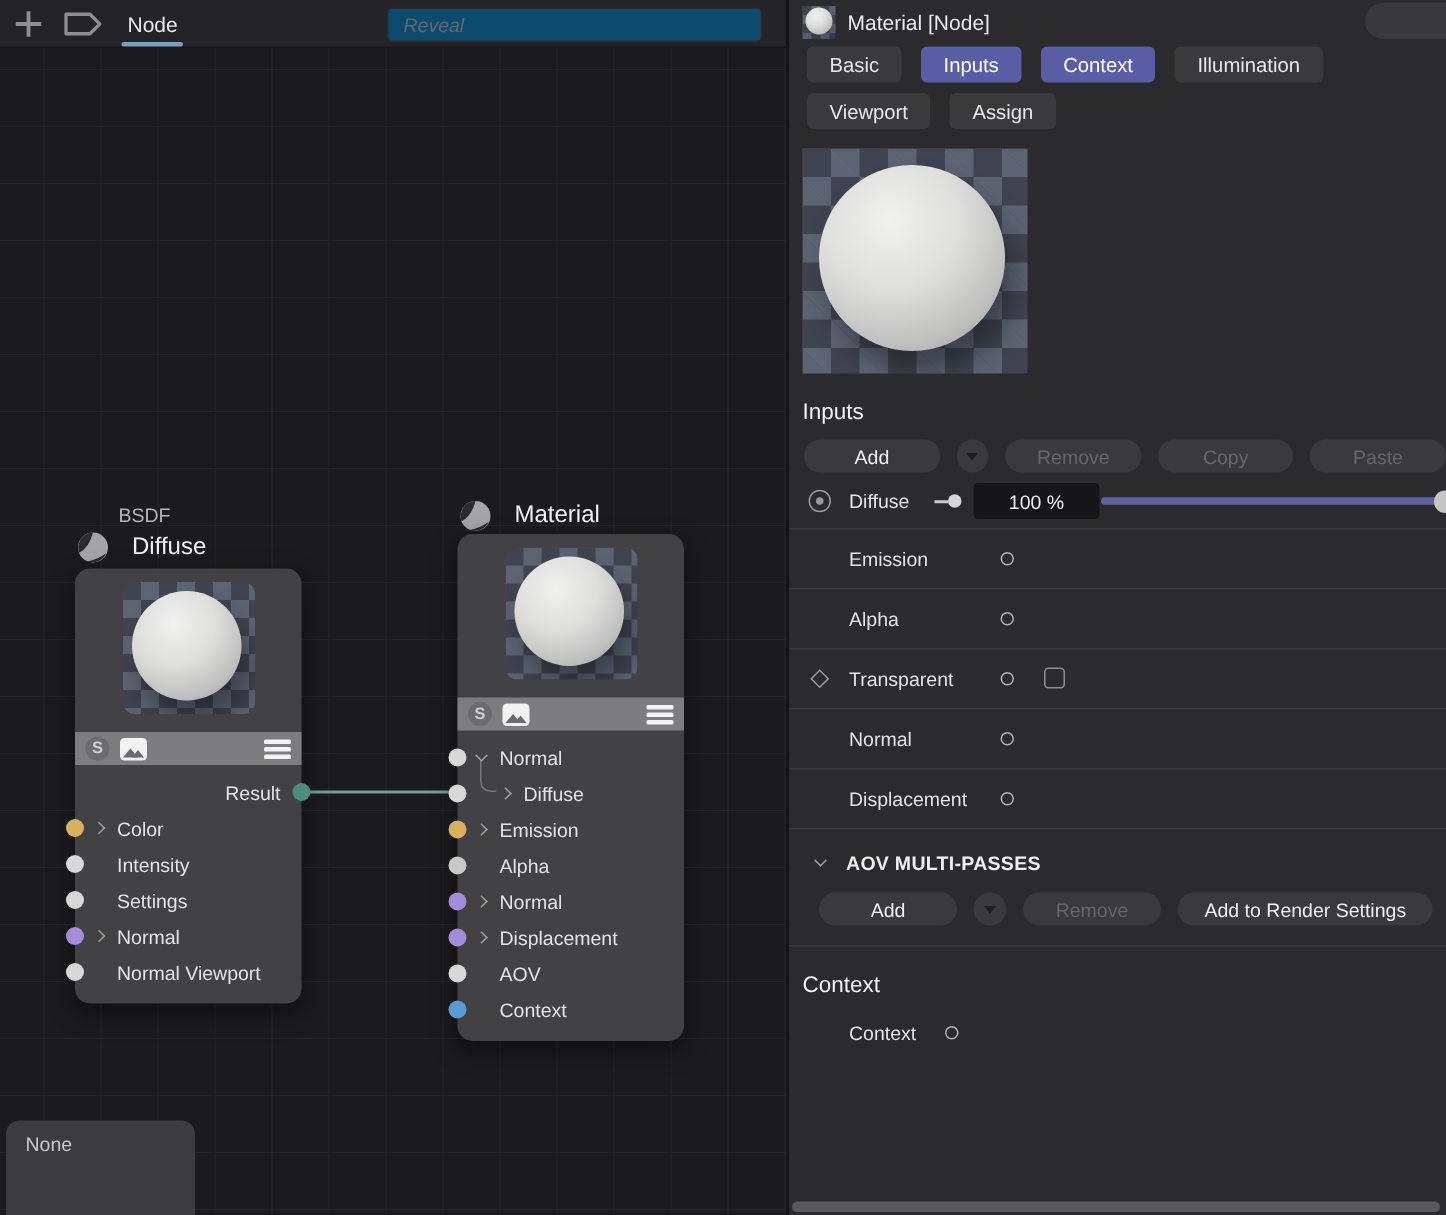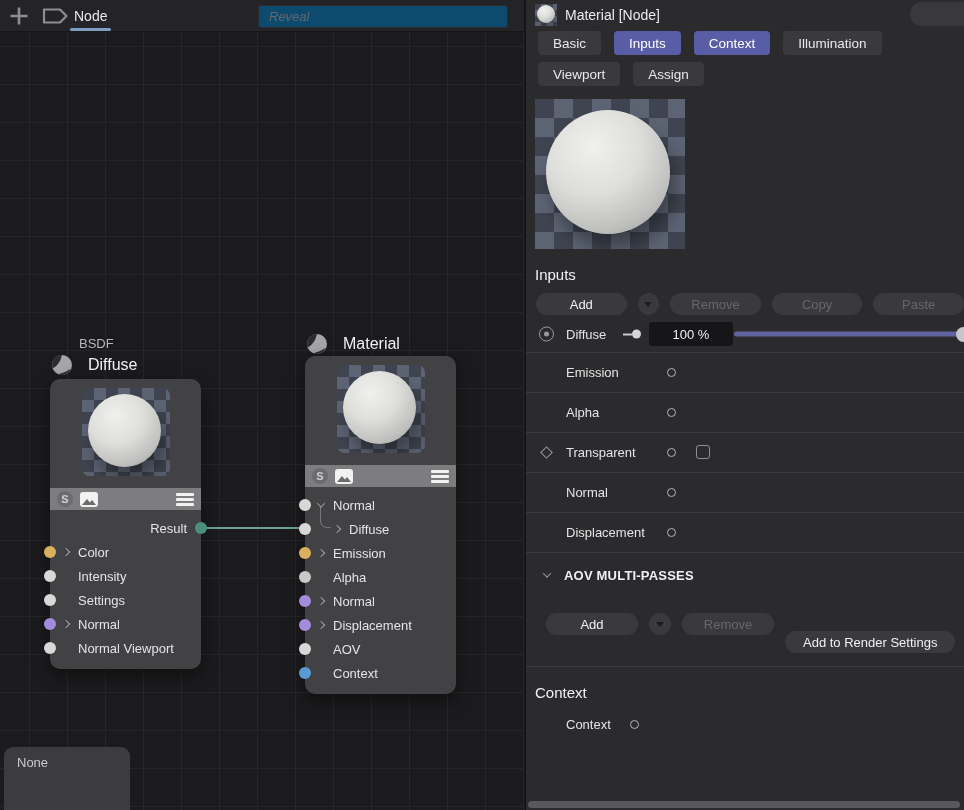--- a/index.html
+++ b/index.html
@@ -9,21 +9,21 @@
 
   
   .editor { position:relative; width:524px; height:810px; background-color:#1b1b1d;
     background-image:linear-gradient(#262629 1px, transparent 1px),
                      linear-gradient(90deg,#262629 1px, transparent 1px);
     background-size:38px 38px; background-position:29px 8px; overflow:hidden; }
   .ed-toolbar { position:absolute; left:0; top:0; width:100%; height:32px; background:#242428;
     border-bottom:1px solid #161618; display:flex; align-items:center; z-index:30; }
   .tb-plus { margin-left:8px; display:flex; }
   .tb-tag { margin-left:10px; display:flex; }
-  .tb-node-tab { position:relative; margin-left:0; color:#e9e9eb; font-size:14px; height:32px;
+  .tb-node-tab { position:relative; margin-left:11px; color:#e9e9eb; font-size:14px; height:32px;
     display:flex; align-items:center; padding:0 4px;text-align:right; }
   .tb-node-tab::after { content:""; position:absolute; left:0; right:0; bottom:1px; height:3px;
     background:#7d9dc2; border-radius:2px; }
   .tb-search { position:absolute; left:258px; top:5px; width:250px; height:23px; background:#0c4a6e;
     border:1px solid #2c2c2f; border-radius:3px; color:#cfcfd1; font-size:13px; padding:0 10px;
     outline:none; font-family:Liberation Sans, sans-serif; }
   .tb-search::placeholder { color:#67676b; font-style:italic; }
 
   
   .caption { position:absolute; z-index:5; }
@@ -135,21 +135,21 @@
   .irow .ring.near { left:104px; }
   .irow .cbox { position:absolute; left:170px; width:14px; height:14px; border:1.6px solid #8e8e90;
     border-radius:3px; }
   .diamond { position:absolute; left:16px; width:9px; height:9px; border:1.6px solid #9a9a9c;
     transform:rotate(45deg); }
 
   .aov-header { position:relative; height:26px; margin-top:9px; display:flex; align-items:center;
     padding-left:38px; font-weight:bold; font-size:13px; color:#f0f0f2; letter-spacing:.2px; }
   .aov-header .chev { position:absolute; left:18px; }
   .aovbtns { display:flex; align-items:center; gap:11px; padding-left:20px; margin:7px 0 13px; height:24px; }
-  .pill.wide { padding:0 18px;margin-top:36px; }
+  .pill.wide { padding:0 18px; }
 
   .hscroll { position:absolute; left:2px; right:4px; bottom:2px; height:7px; background:#59595c;
     border-radius:4px; }
 </style>
 </head>
 <body>
 
 <div class="app">
 
   <div class="editor">

